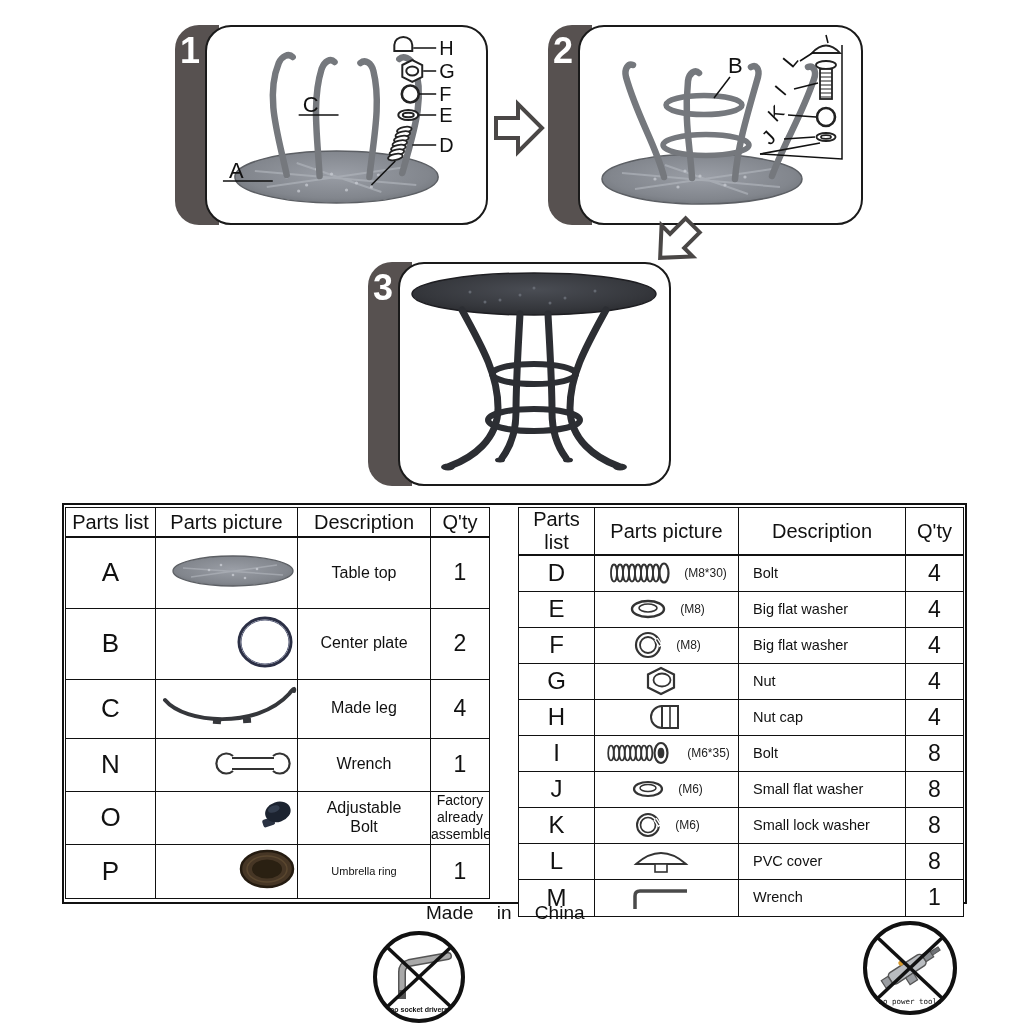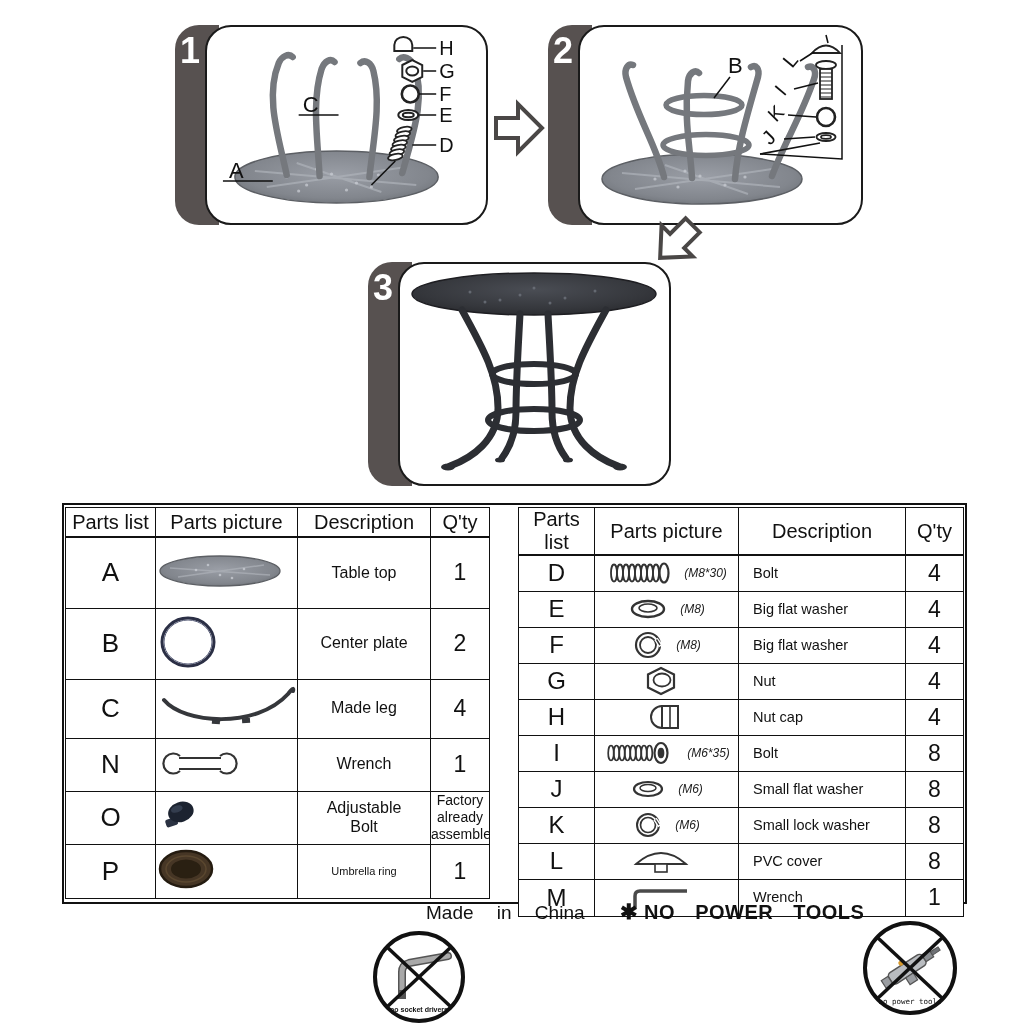--- a/index.html
+++ b/index.html
@@ -22,21 +22,21 @@
   .tables-wrap{position:absolute;left:62px;top:503px;width:901px;height:397px;
                border:2px solid #111;background:#fff;}
   table.parts{border-collapse:collapse;position:absolute;table-layout:fixed;background:#fff;}
   table.parts td,table.parts th{border:1.5px solid #111;padding:0;overflow:hidden;
                                 font-weight:normal;vertical-align:middle;}
   table.parts th{font-size:20px;height:28px;border-bottom-width:2px;}
   #left-table{left:1px;top:2px;width:424px;height:391px;}
   #right-table{left:454px;top:2px;width:445px;height:391px;}
   td.part-letter{text-align:center;font-size:26px;}
   #right-table td.part-letter{font-size:24px;}
-  td.pict{text-align:left;font-style:italic;}
+  td.pict{text-align:right;}
   td.pict .pictflex{display:flex;align-items:center;justify-content:center;gap:12px;}
   .size-label{font-size:12px;color:#222;white-space:nowrap;}
   td.desc{text-align:center;font-size:16px;line-height:1.15;}
   #right-table td.desc{text-align:left;padding-left:14px;font-size:14.5px;}
   td.qty{text-align:center;font-size:23px;}
   td.qty.small-qty{font-size:14px;line-height:1.2;}
   td.desc .narrow{display:inline-block;max-width:92px;}
   td.desc.small-desc{font-size:11px;}
 
   
@@ -527,23 +527,20 @@
         </div>
             </td>
         <td class="desc">Wrench</td>
         <td class="qty">1</td>
       </tr>
     </tbody>
       </table>
   </div>
 
   <div class="made" style="left:426px;top:902px">Made in China</div>
-  <div class="warn" style="left:620px;top:900px">
-    <span class="star">✱</span><span>NO POWER TOOLS</span>
-  </div>
 
   <div class="prohibit" style="left:372px;top:930px;width:95px;height:95px">
     <svg viewBox="0 0 95 95" width="95" height="95">
       <circle cx="47" cy="47" r="44" fill="#fff" stroke="#111" stroke-width="4"></circle>
       <path d="M30,62 L30,42 Q30,35 37,33 L76,26" fill="none" stroke="#555" stroke-width="8" stroke-linecap="round"></path>
       <path d="M30,62 L30,42 Q30,35 37,33 L76,26" fill="none" stroke="#a9a9a9" stroke-width="5" stroke-linecap="round"></path>
       <rect x="26" y="60" width="8" height="9" fill="#555"></rect>
       <line x1="16" y1="18" x2="78" y2="76" stroke="#111" stroke-width="3.5"></line>
       <line x1="78" y1="18" x2="16" y2="76" stroke="#111" stroke-width="3.5"></line>
       <text x="47" y="82" text-anchor="middle" font-size="7" font-weight="bold" font-family="Liberation Sans, sans-serif" fill="#111">no socket drivers</text>

